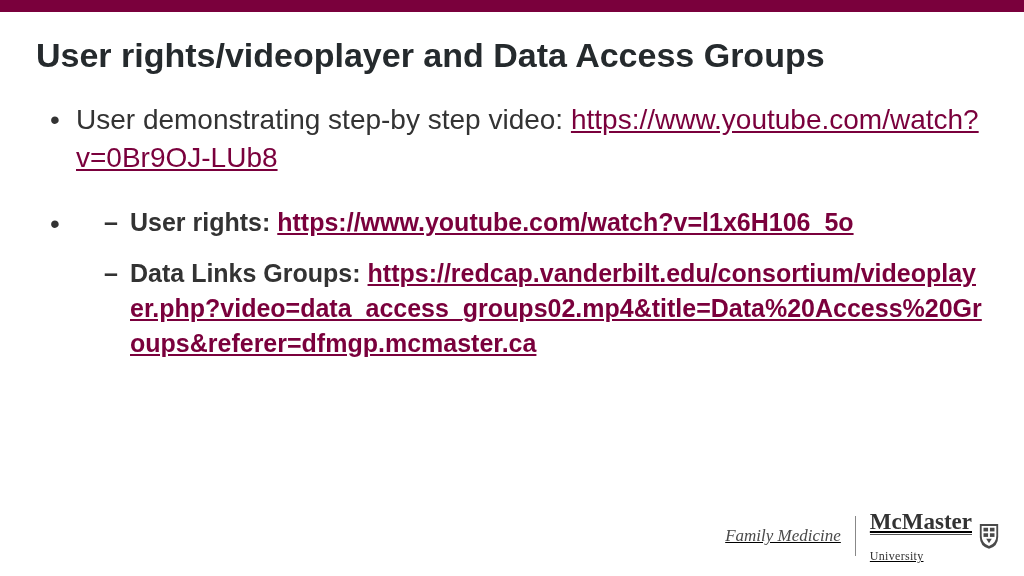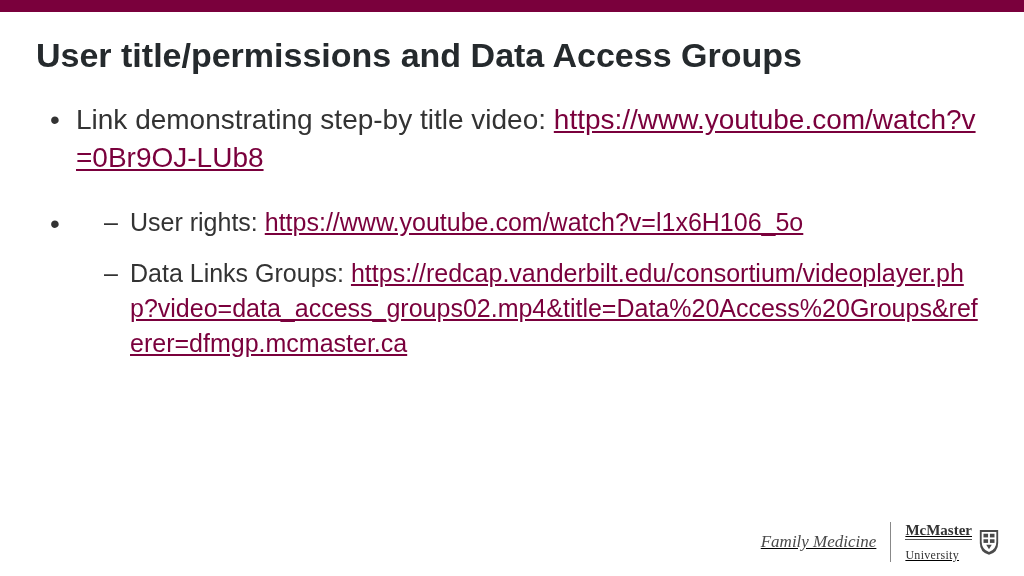--- a/index.html
+++ b/index.html
@@ -3,45 +3,45 @@
 <meta charset="utf-8">
 <style>
   * { box-sizing: border-box; margin: 0; padding: 0; }
   html, body { width: 1024px; height: 576px; font-family: Arial, Helvetica, sans-serif; background: #fff; overflow: hidden; }
   .top-bar { width: 100%; height: 12px; background: #7a003c; }
   .slide { padding: 24px 36px 0 36px; }
   .title { font-size: 34px; font-weight: bold; color: #252a2d; margin-bottom: 26px; }
   ul.bullets { list-style: none; padding-left: 14px; }
   ul.bullets > li { position: relative; padding-left: 26px; font-size: 28px; color: #333; line-height: 1.35; margin-bottom: 18px; }
   ul.bullets > li::before { content: "•"; position: absolute; left: 0; top: 0; color: #333; font-size: 28px; }
-  ul.sub { list-style: none; padding-left: 28px; margin-top: 28px; }
+  ul.sub { list-style: none; padding-left: 28px; margin-top: 28px; font-weight: bold; }
   ul.sub > li { position: relative; padding-left: 26px; font-size: 25px; color: #333; line-height: 1.4; margin-bottom: 16px; }
   ul.sub > li::before { content: "–"; position: absolute; left: 0; top: 0; color: #333; font-size: 25px; }
   a.link { color: #7a003c; text-decoration: underline; word-break: break-all; }
   .footer { position: absolute; bottom: 14px; right: 24px; display: flex; align-items: center; gap: 14px; text-decoration: underline; }
   .fm { font-family: Georgia, 'Times New Roman', serif; font-style: italic; font-size: 17px; color: #4a4a4a; }
   .divider { width: 1px; height: 40px; background: #888; }
   .brand { display: flex; align-items: center; gap: 6px; }
   .brand-text { display: flex; flex-direction: column; line-height: 1; }
-  .brand-name { font-family: Georgia, 'Times New Roman', serif; font-size: 15px; color: #333; font-weight: 600; }
-  .brand-sub { font-family: Georgia, 'Times New Roman', serif; font-size: 12px; color: #333; border-top: 1px solid #555; padding-top: 9px; margin-top: 1px; letter-spacing: 0.3px; }
+  .brand-name { font-family: Georgia, 'Times New Roman', serif; font-size: 23px; color: #333; font-weight: 600; }
+  .brand-sub { font-family: Georgia, 'Times New Roman', serif; font-size: 12px; color: #333; border-top: 1px solid #555; padding-top: 15px; margin-top: 1px; letter-spacing: 0.3px; }
   .crest { width: 22px; height: 28px; }
   .crest svg { width: 100%; height: 100%; }
 </style>
 </head>
 <body>
 
 <div class="top-bar"></div>
 
 <div class="slide">
-  <h1 class="title">User title/permissions and Data Access Groups</h1>
+  <h1 class="title">User rights/videoplayer and Data Access Groups</h1>
 
   <ul class="bullets">
     <li>
-      <span>Link demonstrating step-by title video: </span>
+      <span>User demonstrating step-by step video: </span>
       <a class="link" href="#">https://www.youtube.com/watch?v=0Br9OJ-LUb8</a>
     </li>
     <li>
       <ul class="sub">
         <li>
           <span>User rights: </span>
           <a class="link" href="#">https://www.youtube.com/watch?v=l1x6H106_5o</a>
         </li>
         <li>
           <span>Data Links Groups: </span>

